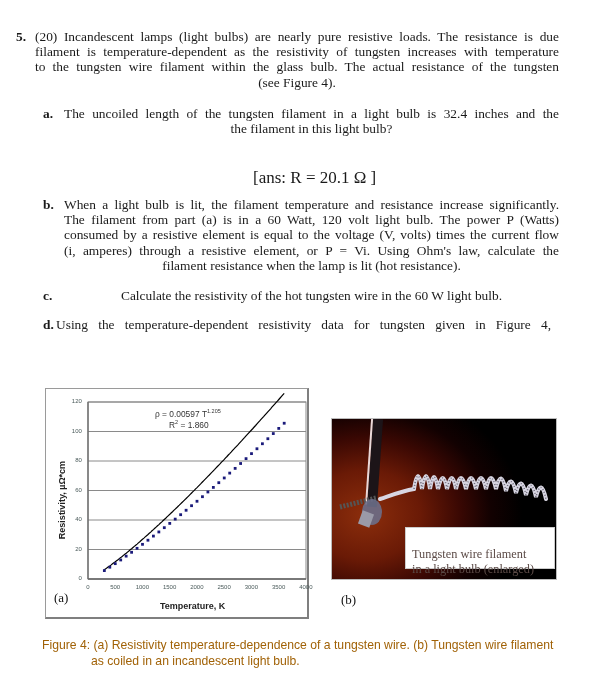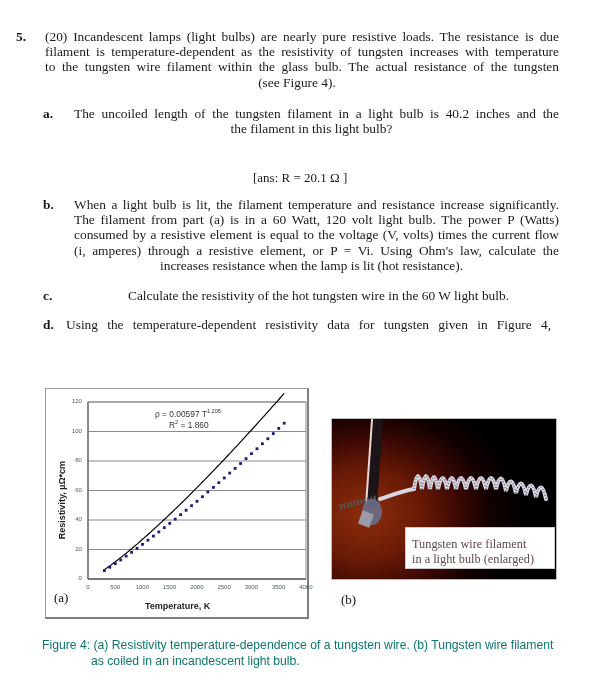--- a/index.html
+++ b/index.html
@@ -1,72 +1,72 @@
 <!DOCTYPE html>
 <html><head>
 <meta charset="utf-8">
 <style>
   html, body { margin: 0; padding: 0; background: #ffffff; }
   body { width: 616px; height: 695px; position: relative; overflow: hidden;
          font-family: "Liberation Serif", "DejaVu Serif", serif; color: #1a1a1a; }
   .para { position: absolute; font-size: 13.4px; line-height: 15.2px; text-align: justify; }
   .qnum { position: absolute; font-weight: bold; font-size: 13.4px; line-height: 15.2px; }
   .sub-label { position: absolute; font-weight: bold; font-size: 13.4px; line-height: 15.2px; }
-  .justify-line { display: block; text-align: justify; text-align-last: justify; white-space: normal; margin-left: 10px; }
+  .justify-line { display: block; text-align: justify; text-align-last: justify; white-space: normal; }
   .last-line { display: block; text-align: center; }
-  .ans { position: absolute; font-size: 13px; line-height: 15px; white-space: nowrap; }
+  .ans { position: absolute; font-size: 17px; line-height: 15px; white-space: nowrap; }
 
   
   .chart-box { position: absolute; left: 45px; top: 388px; width: 264px; height: 231px;
                border: 1px solid #8c8c8c; border-right-width: 2px; border-bottom-width: 2px; border-color: #9a9a9a #7f7f7f #7f7f7f #9a9a9a; background: #fff; box-sizing: border-box; }
   .tick { position: absolute; font-size: 6px; color: #4a5a5a; font-family: "Liberation Sans", "DejaVu Sans", sans-serif; white-space: nowrap; }
   .axis-title { position: absolute; font-family: "Liberation Sans", "DejaVu Sans", sans-serif; font-weight: bold; font-size: 9px; color: #222; white-space: nowrap; }
   .eq { position: absolute; font-family: "Liberation Sans", "DejaVu Sans", sans-serif; font-size: 8.4px; color: #333; white-space: nowrap; }
   .eq sup { font-size: 5.5px; vertical-align: 4px; }
   .panel-label { position: absolute; font-family: "Liberation Serif", "DejaVu Serif", serif; font-size: 13px; color: #111; }
 
   
   .photo { position: absolute; left: 331px; top: 418px; width: 226px; height: 162px; overflow: hidden;
            border: 1px solid #bbb; box-sizing: border-box;
            background: radial-gradient(ellipse 70% 80% at 15% 60%, #8c2e0c 0%, #6a1a06 35%, #3a0803 60%, #120101 80%, #000 100%); }
   .photo-label { position: absolute; left: 73px; top: 108px; width: 150px; height: 42px; background: #fff;
-                 border: 1px solid #ccc; box-sizing: border-box; padding: 9px 6px;
+                 border: 1px solid #ccc; box-sizing: border-box; padding: 19px 6px;
                  font-family: "Liberation Serif", "DejaVu Serif", serif; font-size: 12.3px; line-height: 14.5px; color: #5b4a46; white-space: nowrap; }
 
-  .caption { position: absolute; font-family: "Liberation Sans", "DejaVu Sans", sans-serif; font-size: 12.2px; line-height: 16px; color: #0f766e; white-space: nowrap; }
+  .caption { position: absolute; font-family: "Liberation Sans", "DejaVu Sans", sans-serif; font-size: 12.2px; line-height: 16px; color: #a16207; white-space: nowrap; }
 </style>
 </head>
 <body>
 
 <div class="qnum" style="left:16px; top:29px;">5.</div>
 <div class="para" style="left:35px; top:29px; width:524px;">
   <span class="justify-line">(20) Incandescent lamps (light bulbs) are nearly pure resistive loads. The resistance is due</span>
   <span class="justify-line">filament is temperature-dependent as the resistivity of tungsten increases with temperature</span>
   <span class="justify-line">to the tungsten wire filament within the glass bulb. The actual resistance of the tungsten</span>
   <span class="last-line">(see Figure 4).</span>
 </div>
 
 <div class="sub-label" style="left:43px; top:106px;">a.</div>
 <div class="para" style="left:64px; top:106px; width:495px;">
-  <span class="justify-line">The uncoiled length of the tungsten filament in a light bulb is 40.2 inches and the</span>
+  <span class="justify-line">The uncoiled length of the tungsten filament in a light bulb is 32.4 inches and the</span>
   <span class="last-line">the filament in this light bulb?</span>
 </div>
 <div class="ans" style="left:253px; top:170px;">[ans:  R = 20.1 Ω ]</div>
 
 <div class="sub-label" style="left:43px; top:197px;">b.</div>
 <div class="para" style="left:64px; top:197px; width:495px;">
   <span class="justify-line">When a light bulb is lit, the filament temperature and resistance increase significantly.</span>
   <span class="justify-line">The filament from part (a) is in a 60 Watt, 120 volt light bulb. The power P (Watts)</span>
   <span class="justify-line">consumed by a resistive element is equal to the voltage (V, volts) times the current flow</span>
   <span class="justify-line">(i, amperes) through a resistive element, or P = Vi. Using Ohm's law, calculate the</span>
-  <span class="last-line">increases resistance when the lamp is lit (hot resistance).</span>
+  <span class="last-line">filament resistance when the lamp is lit (hot resistance).</span>
 </div>
 
 <div class="sub-label" style="left:43px; top:288px;">c.</div>
-<div class="para" style="left:64px; top:288px; width:495px;margin-left:7px;">
+<div class="para" style="left:64px; top:288px; width:495px;">
   <span class="last-line">Calculate the resistivity of the hot tungsten wire in the 60 W light bulb.</span>
 </div>
 
 <div class="sub-label" style="left:43px; top:317px;">d.</div>
 <div class="para" style="left:56px; top:317px; width:495px;">
   <span class="justify-line">Using the temperature-dependent resistivity data for tungsten given in Figure 4,</span>
 </div>
 
 <div class="chart-box">
   <svg id="chart-svg" width="262" height="229" style="position:absolute; left:0; top:0;">
@@ -130,21 +130,21 @@
       <div class="tick" style="left: 64.15px; top: 195px;">500</div>
       <div class="tick" style="left: 89.7px; top: 195px;">1000</div>
       <div class="tick" style="left: 116.95px; top: 195px;">1500</div>
       <div class="tick" style="left: 144.2px; top: 195px;">2000</div>
       <div class="tick" style="left: 171.45px; top: 195px;">2500</div>
       <div class="tick" style="left: 198.7px; top: 195px;">3000</div>
       <div class="tick" style="left: 225.95px; top: 195px;">3500</div>
       <div class="tick" style="left: 253.2px; top: 195px;">4000</div>
     </div>
   <div class="axis-title" style="left:-39px; top:106px; transform: rotate(-90deg); width:110px; text-align:center;">Resistivity, µΩ*cm</div>
-  <div class="axis-title" style="left:99px; top:212px;">Temperature, K</div>
+  <div class="axis-title" style="left:114px; top:212px;">Temperature, K</div>
   <div class="eq" style="left:109px; top:19px;"><span>ρ = 0.00597 T</span><sup>1.205</sup></div>
   <div class="eq" style="left:123px; top:30px;"><span>R</span><sup>2</sup><span> = 1.860</span></div>
   <div class="panel-label" style="left:8px; top:201px;">(a)</div>
 </div>
 
 <div class="photo">
   <svg width="226" height="162" style="position:absolute; left:0; top:0;">
     <defs>
       <linearGradient id="wireG" x1="0" y1="0" x2="1" y2="0">
         <stop offset="0" stop-color="#2a1a1a"></stop>

